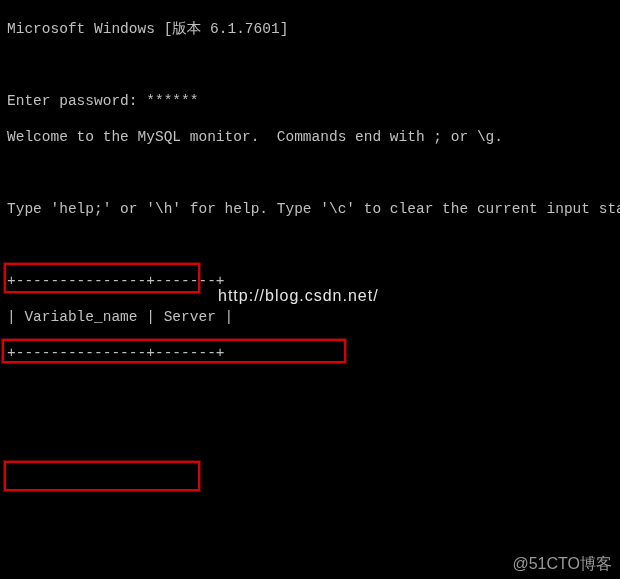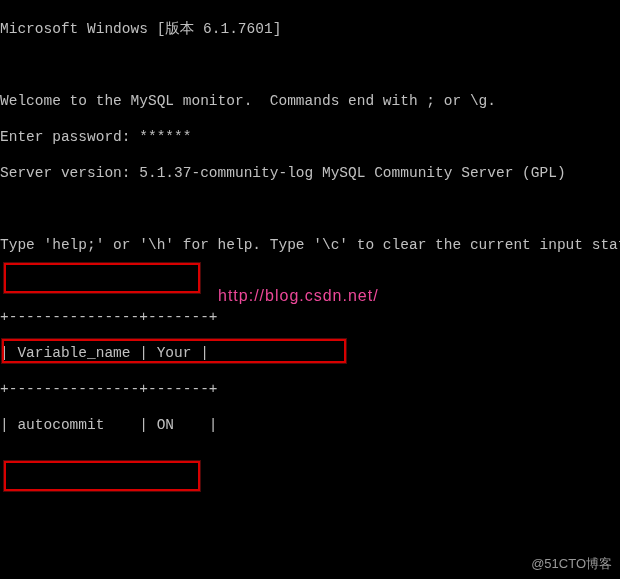--- a/index.html
+++ b/index.html
@@ -12,67 +12,65 @@
   }
   .terminal {
     position: relative;
     width: 620px;
     height: 579px;
     background: #000;
     color: #c0c0c0;
     font-family: "SimSun", "NSimSun", "Courier New", monospace;
     font-size: 14.5px;
     line-height: 18px;
-    padding: 2px 0;
+    padding: 2px 7px;
     box-sizing: border-box;
     white-space: pre;
   }
   .line { white-space: pre; }
   .redbox {
     position: absolute;
     border: 2px solid #d80000;
     box-shadow: 0 0 0 1px rgba(255,30,30,0.3);
     pointer-events: none;
     box-sizing: border-box;
   }
   .watermark {
     position: absolute;
-    color: #ec4899;
+    color: #e5e5e5;
     font-family: Arial, sans-serif;
     font-size: 16px;
     letter-spacing: 1px;
     pointer-events: none;
     text-align: right;
   }
   .footer-wm {
     position: absolute;
     right: 8px;
     bottom: 6px;
     color: #999;
     font-family: Arial, "Microsoft YaHei", sans-serif;
-    font-size: 13px;
+    font-size: 16px;
     pointer-events: none;
   }
 </style>
 </head>
 <body>
 
 <div class="terminal">
 <div class="line">Microsoft Windows [版本 6.1.7601]</div>
 <div class="line"> </div>
+<div class="line">Enter password: ******</div>
 <div class="line">Welcome to the MySQL monitor.  Commands end with ; or \g.</div>
-<div class="line">Enter password: ******</div>
-<div class="line">Server version: 5.1.37-community-log MySQL Community Server (GPL)</div>
 <div class="line"> </div>
 <div class="line">Type 'help;' or '\h' for help. Type '\c' to clear the current input statement.</div>
 <div class="line"> </div>
 <div class="line">+---------------+-------+</div>
-<div class="line">| Variable_name | Your |</div>
+<div class="line">| Variable_name | Server |</div>
 <div class="line">+---------------+-------+</div>
-<div class="line">| autocommit    | ON    |</div>
 
 
 
 
 
 
 
 
 
 

